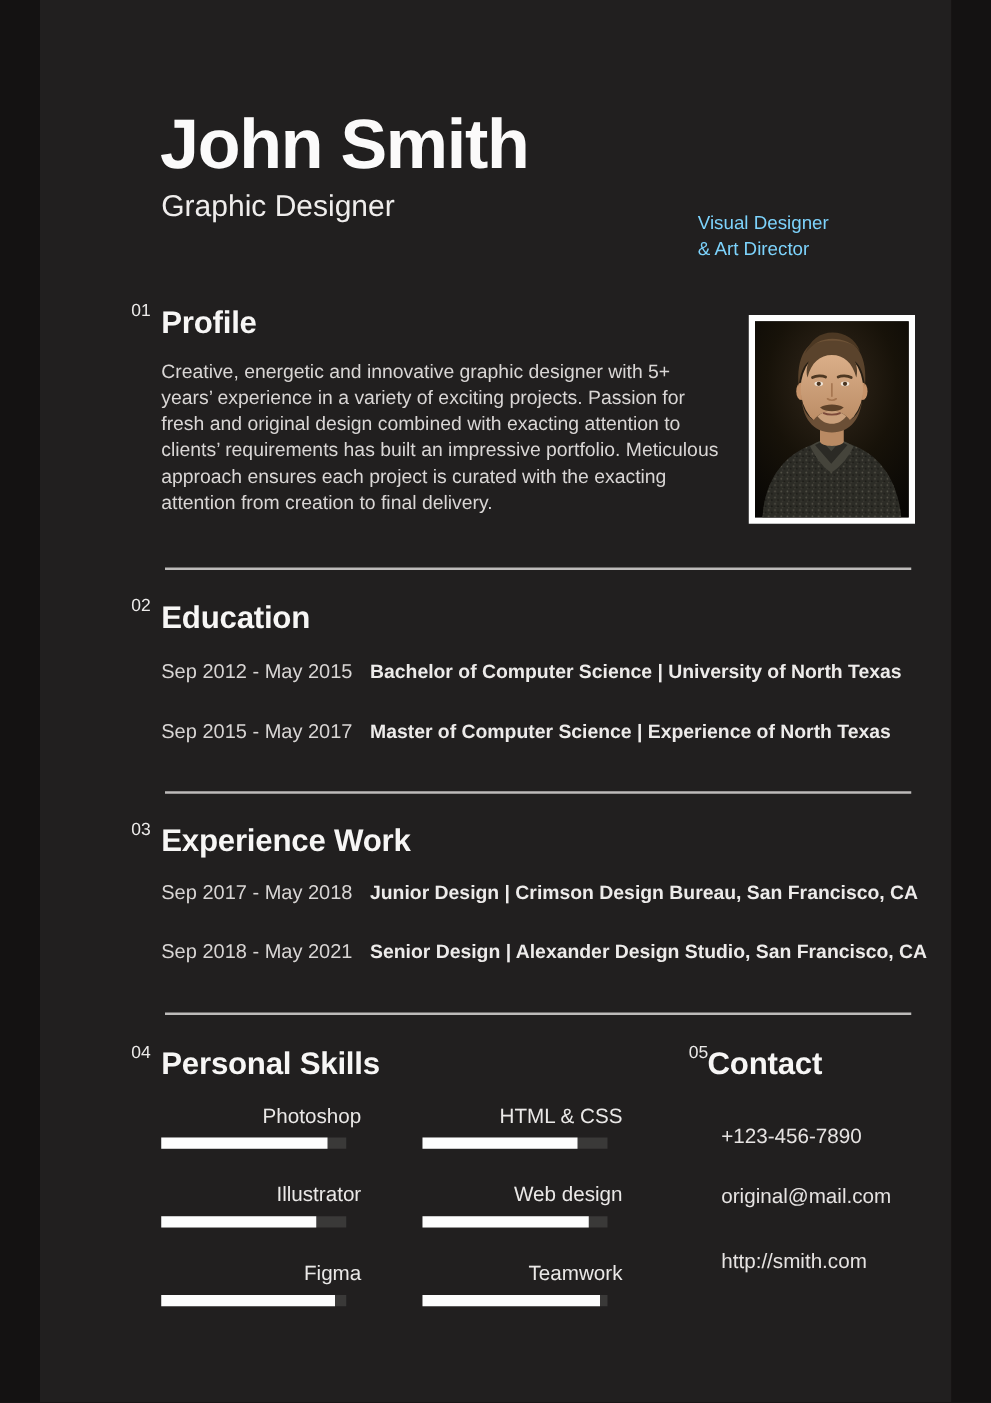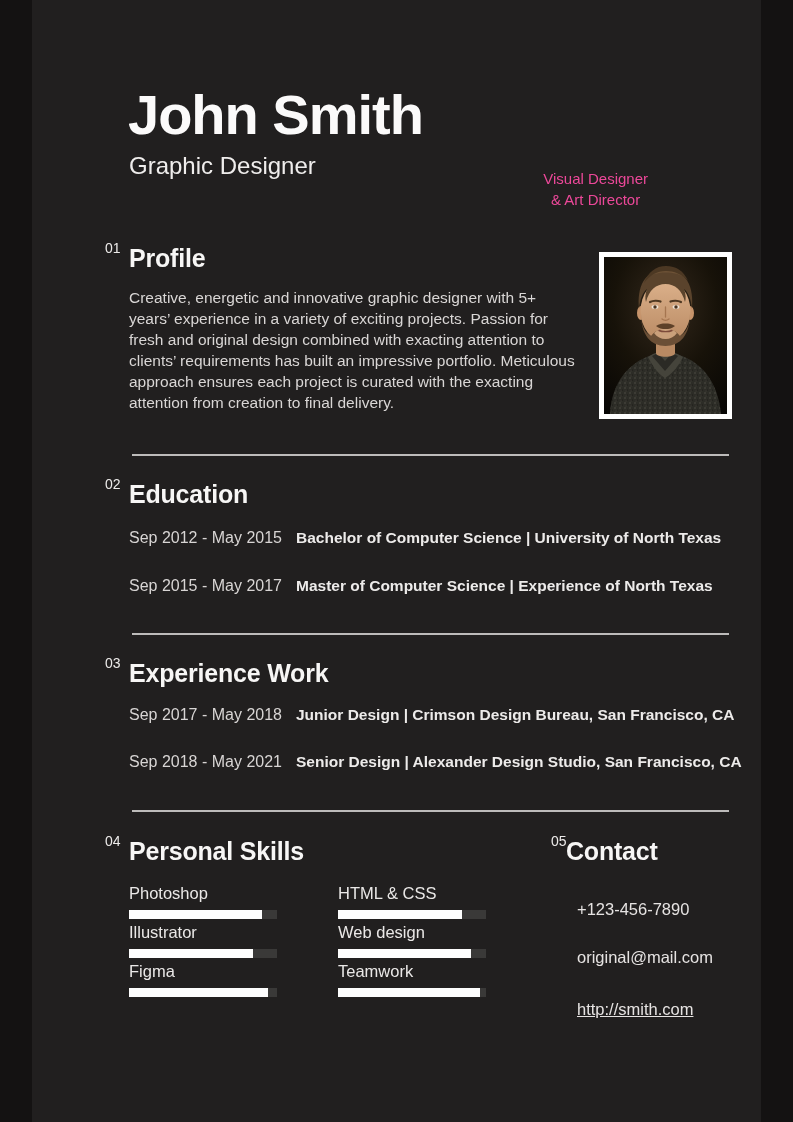--- a/index.html
+++ b/index.html
@@ -18,23 +18,23 @@
   .name {
     position: absolute; left: 96px; top: 82px;
     font-size: 56px; font-weight: 700; letter-spacing: -1px;
     color: #fbfafa;
   }
   .role {
     position: absolute; left: 97px; top: 152px;
     font-size: 24px; font-weight: 400; color: #efedec;
   }
   .tagline {
-    position: absolute; right: 113px; top: 168px;
-    text-align: center; font-size: 15px; line-height: 21px;
-    color: #ec4899;
+    position: absolute; right: 98px; top: 168px;
+    text-align: left; font-size: 15px; line-height: 21px;
+    color: #7dd3fc;
   }
   
   .sec-num {
     position: absolute; font-size: 14px; color: #eceae9; font-weight: 400;
   }
   .sec-title {
     position: absolute; font-size: 25px; font-weight: 700; color: #f7f6f5;
     letter-spacing: -0.2px;
   }
   
@@ -62,34 +62,34 @@
     width: 167px; flex: 0 0 167px;
     font-size: 16px; font-weight: 400; color: #d8d5d4;
   }
   .t-detail {
     font-size: 15.5px; font-weight: 700; color: #edebea; white-space: nowrap;
   }
   
   .skill-col { position: absolute; top: 884px; width: 160px; }
   .skill-col-1 { left: 97px; }
   .skill-col-2 { left: 306px; }
-  .skill-item { margin-bottom: 4px; }
+  .skill-item { margin-bottom: 28px; text-align: right; }
   .skill-name { font-size: 16.5px; color: #eae8e7; font-weight: 400; }
   .skill-track {
     margin-top: 7px; width: 148px; height: 9px; background: #3a3938;
   }
   .skill-fill { height: 100%; background: #fdfdfd; }
   
   .contact-item {
     position: absolute; left: 545px;
     font-size: 16.5px; color: #e6e3e2; font-weight: 400;
   }
   .contact-1 { top: 900px; }
   .contact-2 { top: 948px; }
-  .contact-3 { top: 1000px; text-decoration: underline; }
+  .contact-3 { top: 1000px; }
 </style>
 </head>
 <body>
 
 <div class="page">
 
   <h1 class="name">John Smith</h1>
   <div class="role">Graphic Designer</div>
   <div class="tagline">
     <div>Visual Designer</div>

